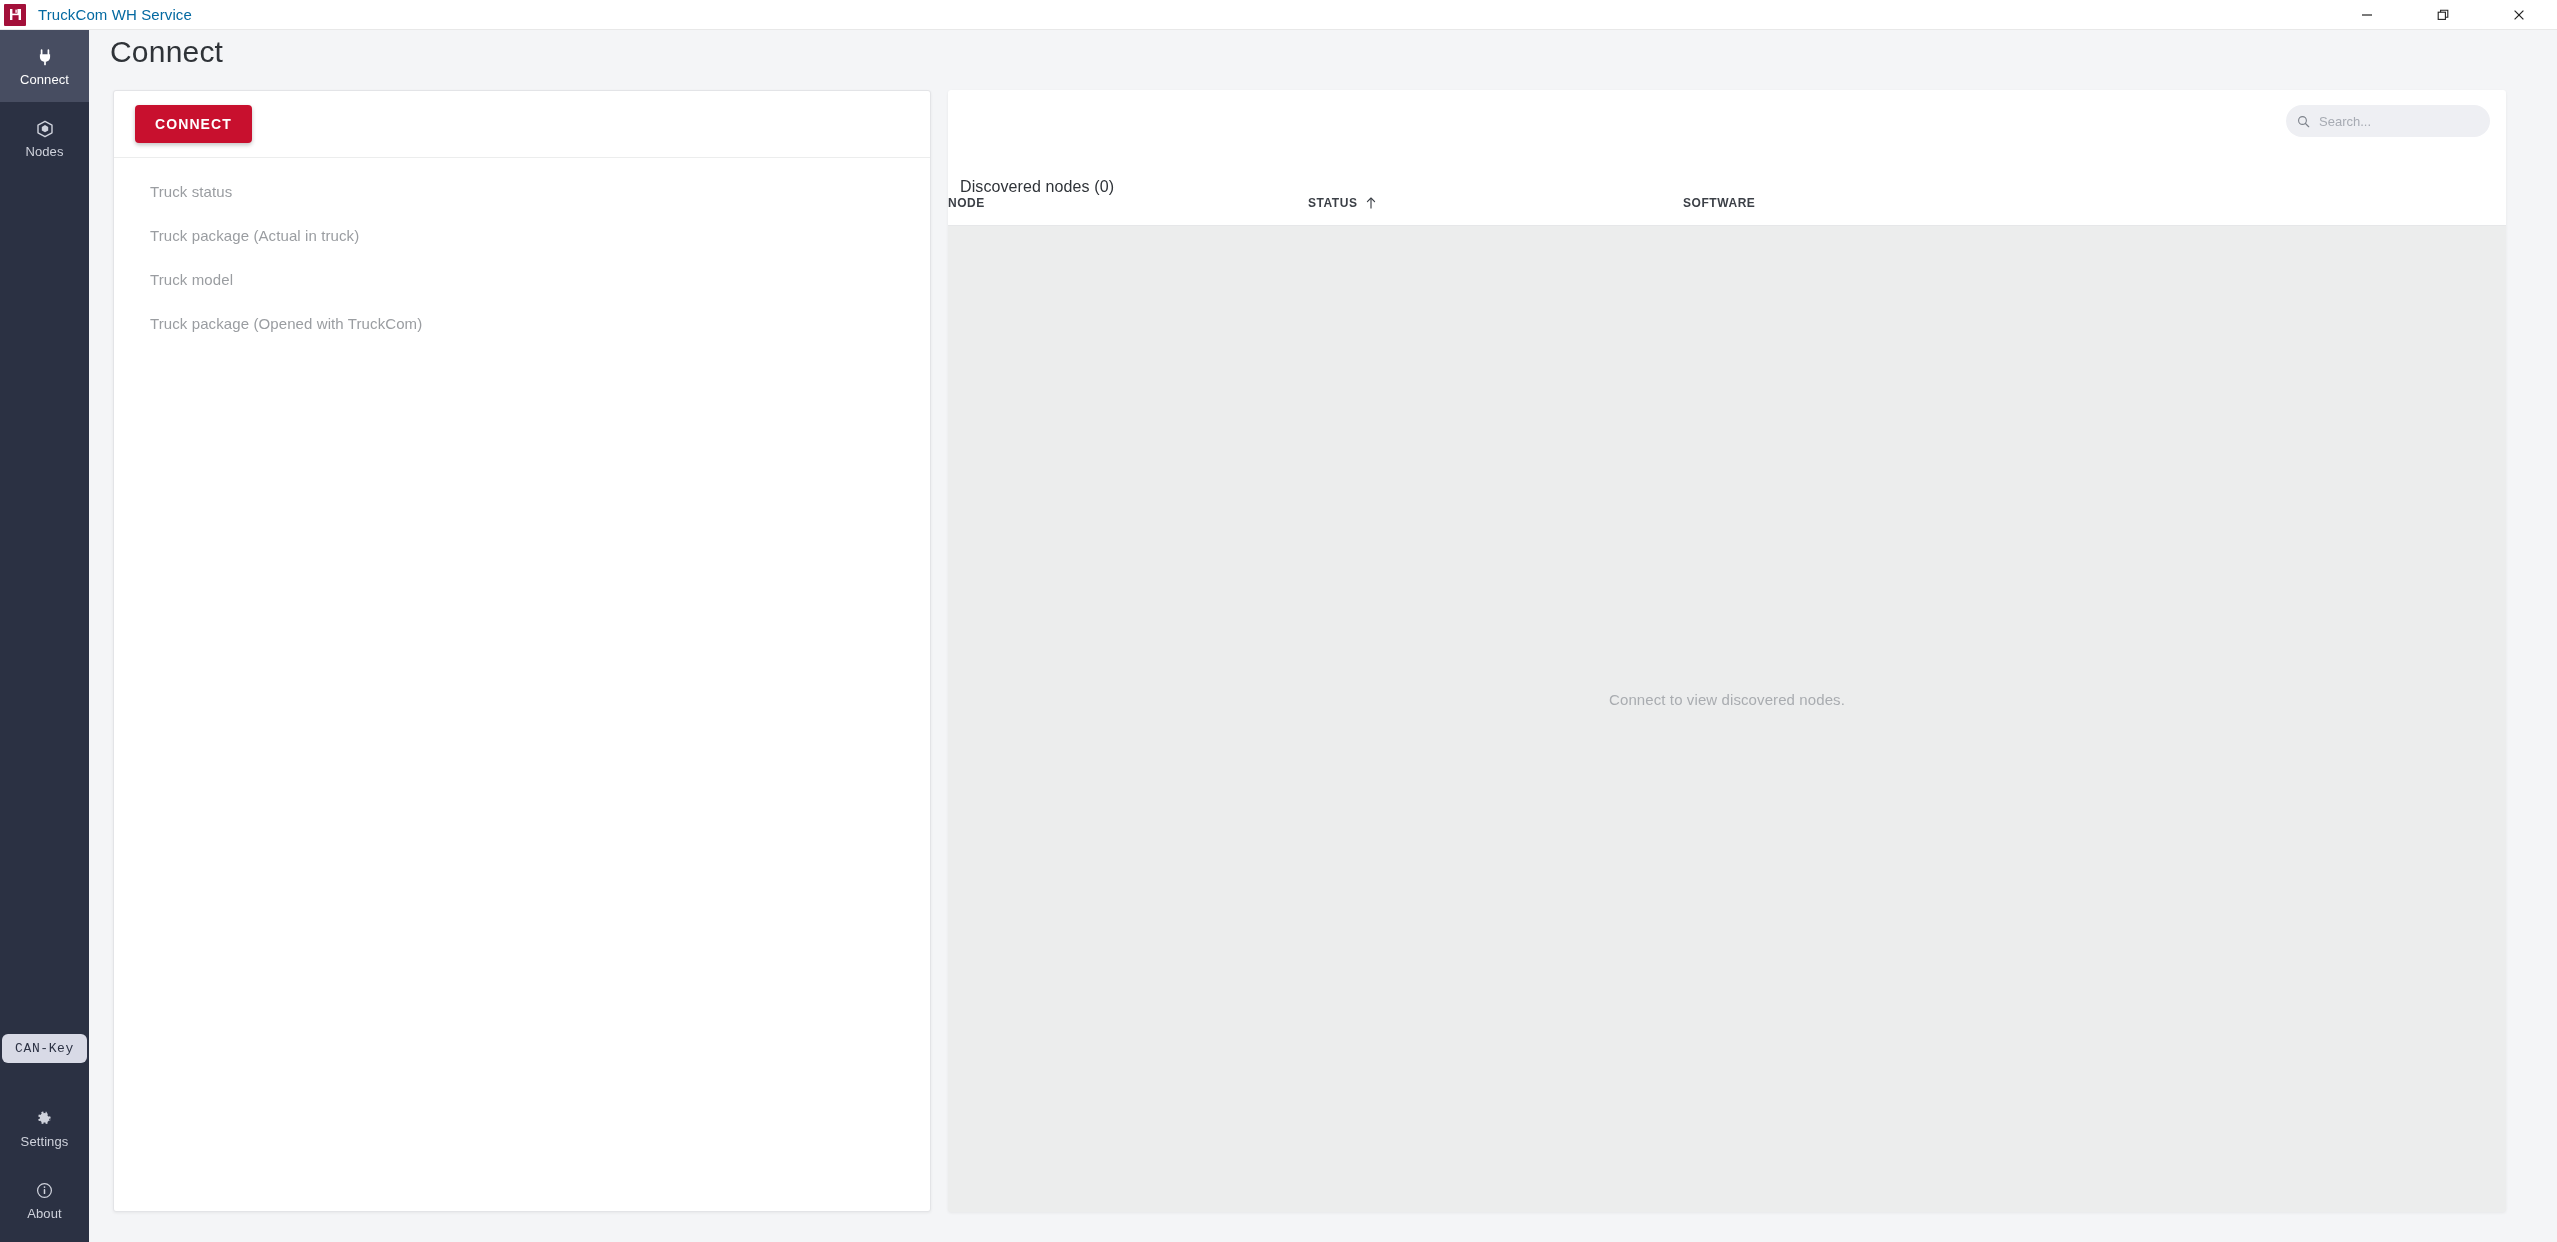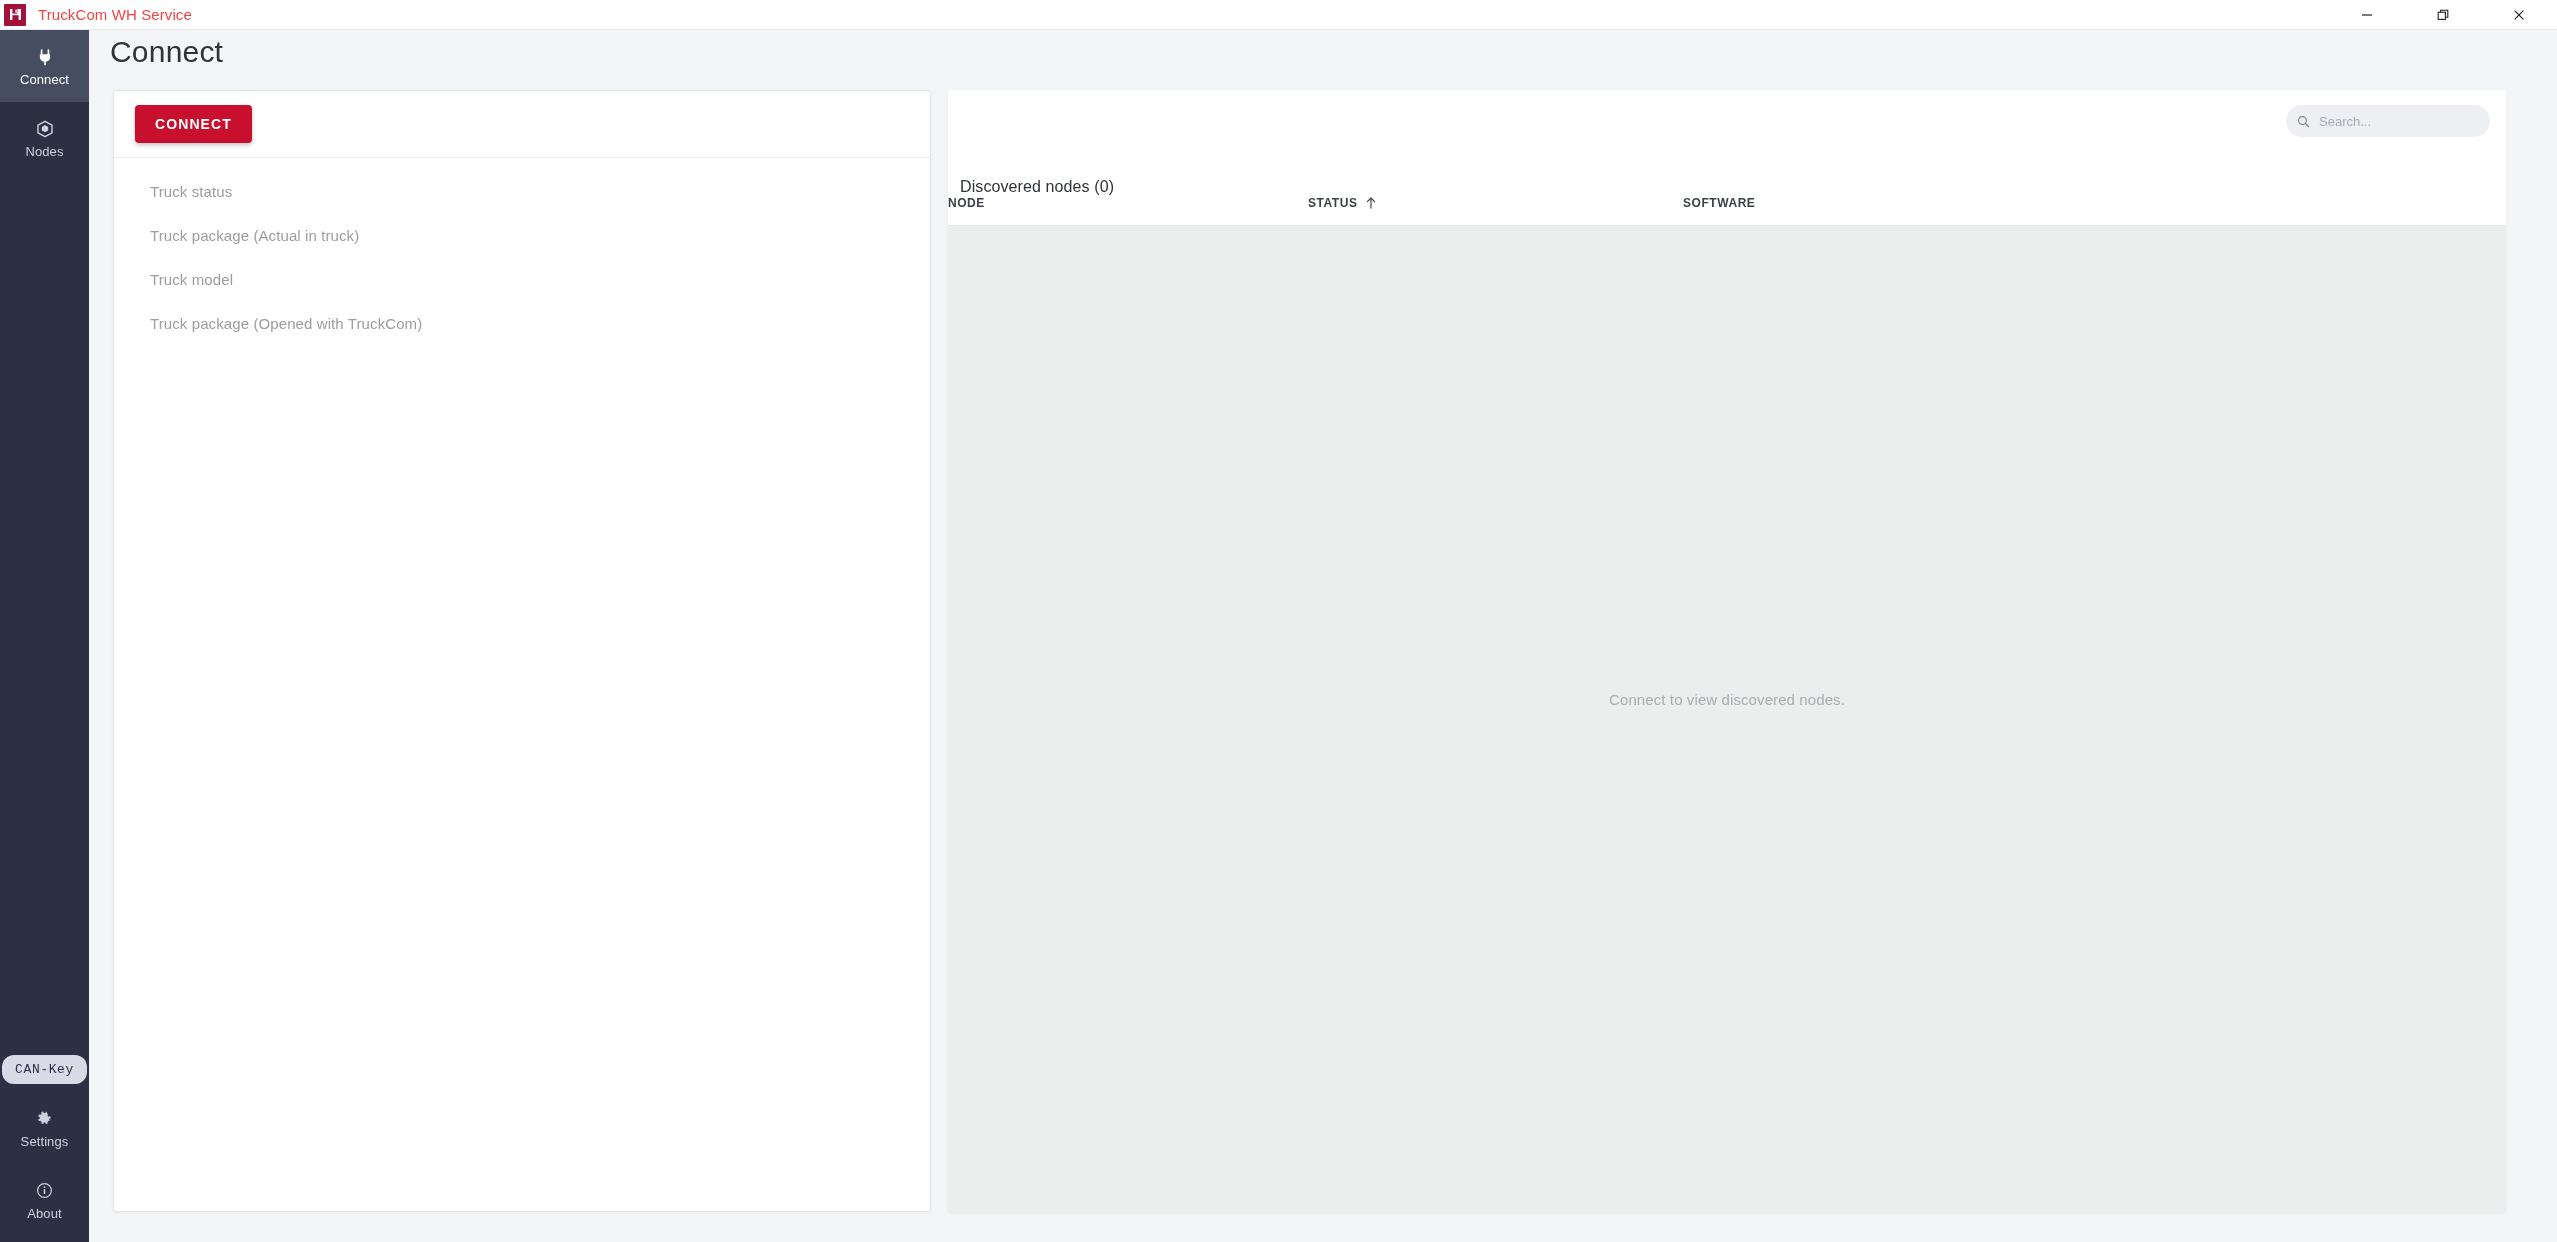--- a/index.html
+++ b/index.html
@@ -28,21 +28,21 @@
     margin-left: 4px;
     background: #a3103a;
     border-radius: 1px;
     display: flex; align-items: center; justify-content: center;
     flex: 0 0 auto;
   }
   .app-icon svg { display: block; }
   .title-text {
     margin-left: 12px;
     font-size: 15px;
-    color: #ef4444;
+    color: #0369a1;
     letter-spacing: .1px;
     white-space: nowrap;
   }
   .win-controls {
     margin-left: auto;
     display: flex;
     height: 30px;
   }
   .win-btn {
     width: 76px; height: 30px;
@@ -82,22 +82,22 @@
   .nav-icon { display: flex; align-items: center; justify-content: center; height: 20px;}
   .nav-icon svg { display: block; }
   .sidebar-spacer { flex: 1 1 auto; }
   .can-key {
     background: #d8dae6;
     color: #2b3143;
     font-family: "Liberation Mono", monospace;
     font-size: 13px;
     letter-spacing: .6px;
     padding: 7px 13px;
-    border-radius: 12px;
-    margin-bottom: 8px;
+    border-radius: 6px;
+    margin-bottom: 29px;
     white-space: nowrap;
   }
   .bottom-nav { margin-bottom: 6px; }
 
   
   .page-title {
     position: absolute;
     left: 110px; top: 35px;
     font-size: 30px;
     font-weight: 400;

